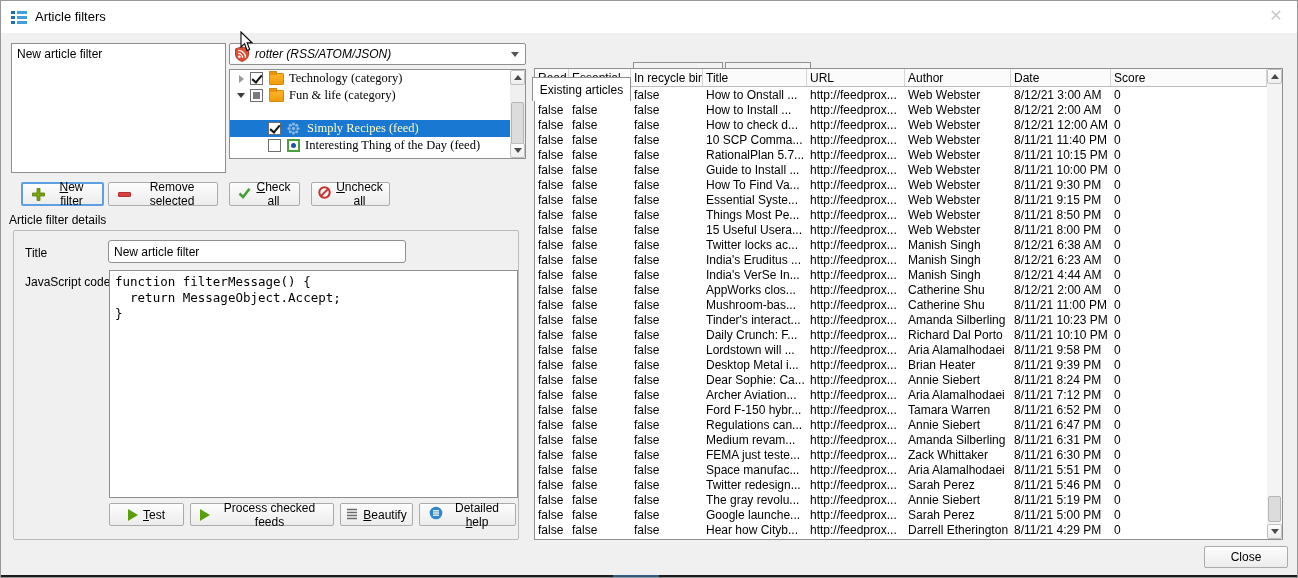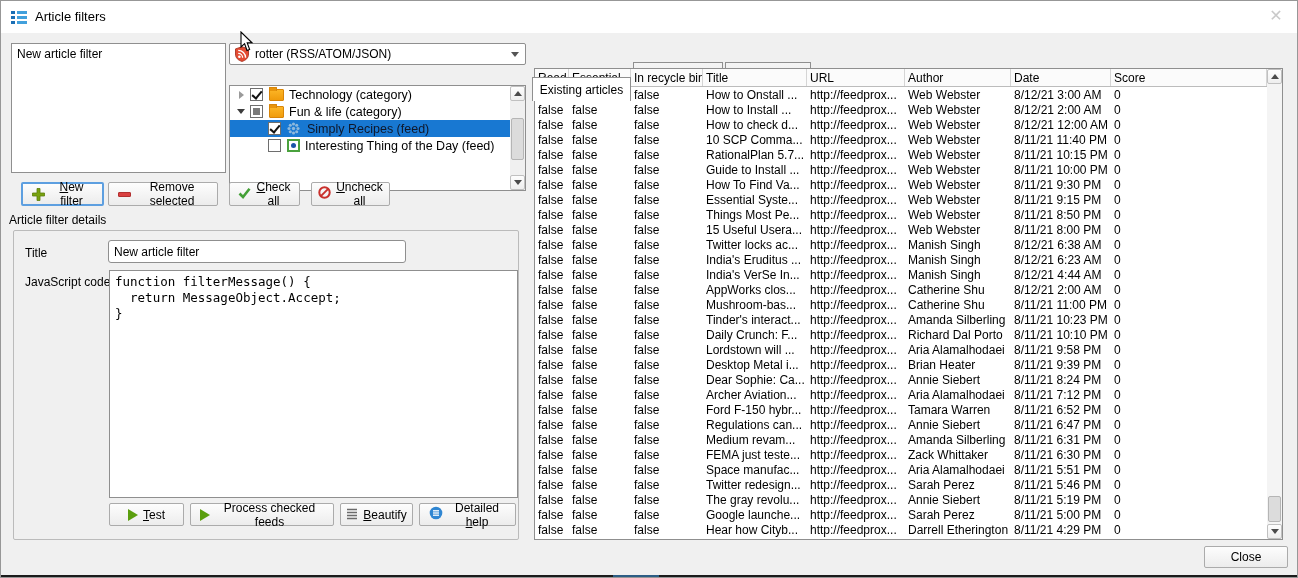--- a/index.html
+++ b/index.html
@@ -20,29 +20,29 @@
 
   
   .listbox { position:absolute; left:10px; top:42px; width:215px; height:130px;
              background:#fff; border:1px solid #8f8f8f; }
   .list-item { padding:3px 5px 2px 5px; }
 
   .combo { position:absolute; left:228px; top:42px; width:297px; height:22px;
            background:#fff; border:1px solid #8f8f8f; border-radius:2px;
            display:flex; align-items:center; padding:0 6px 0 4px; }
   .combo .shield { width:16px; height:16px; margin-right:5px; flex:none; }
-  .combo .combo-text { flex:1; white-space:nowrap; overflow:hidden; }
+  .combo .combo-text { flex:1; white-space:nowrap; overflow:hidden;font-style:italic; }
   .combo .drop-arrow { width:0; height:0; border-left:4px solid transparent;
            border-right:4px solid transparent; border-top:5px solid #555; flex:none; }
 
-  .tree { position:absolute; left:228px; top:84px; width:297px; height:106px;
-          background:#fff; border:1px solid #8f8f8f; overflow:hidden; }
+  .tree { position:absolute; left:228px; top:68px; width:297px; height:90px;
+          background:#fff; border:1px solid #8f8f8f; overflow:hidden;font-family:Liberation Serif, serif; }
   .tree-view { position:absolute; left:0; top:0; right:15px; bottom:0; overflow:hidden; }
   .tree-row { position:relative; height:17px; display:flex; align-items:center; white-space:nowrap; }
-  .tree-row.sel { background:#1878d2; color:#0f172a; }
+  .tree-row.sel { background:#1878d2; color:#fef9c3;margin-top:16px; }
   .tw-arrow { width:10px; margin-left:6px; flex:none; display:flex; justify-content:center; }
   .lvl1 .tw-arrow { margin-left:24px; }
   .arr-c { width:0; height:0; border-top:4px solid transparent; border-bottom:4px solid transparent;
            border-left:5px solid #9a9a9a; }
   .arr-e { width:0; height:0; border-left:4px solid transparent; border-right:4px solid transparent;
            border-top:5px solid #3c3c3c; }
   .cb { width:13px; height:13px; background:#fff; border:1px solid #6e6e6e; margin-left:4px;
         position:relative; flex:none; }
   .cb-checked::after { content:""; position:absolute; left:3px; top:0px; width:4px; height:8px;
         border-right:2px solid #111; border-bottom:2px solid #111; transform:rotate(40deg); }

